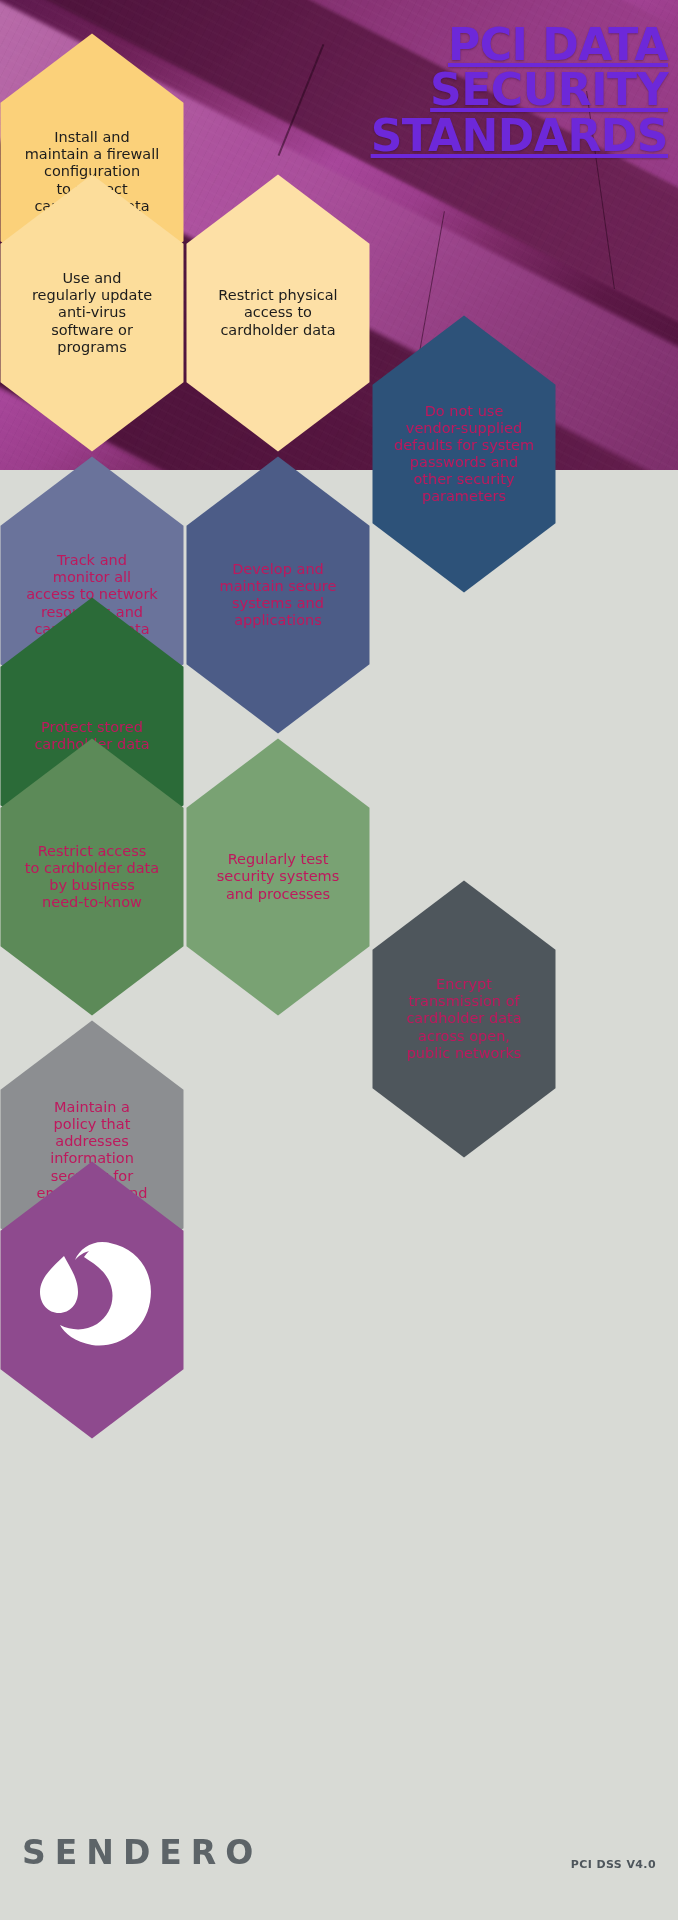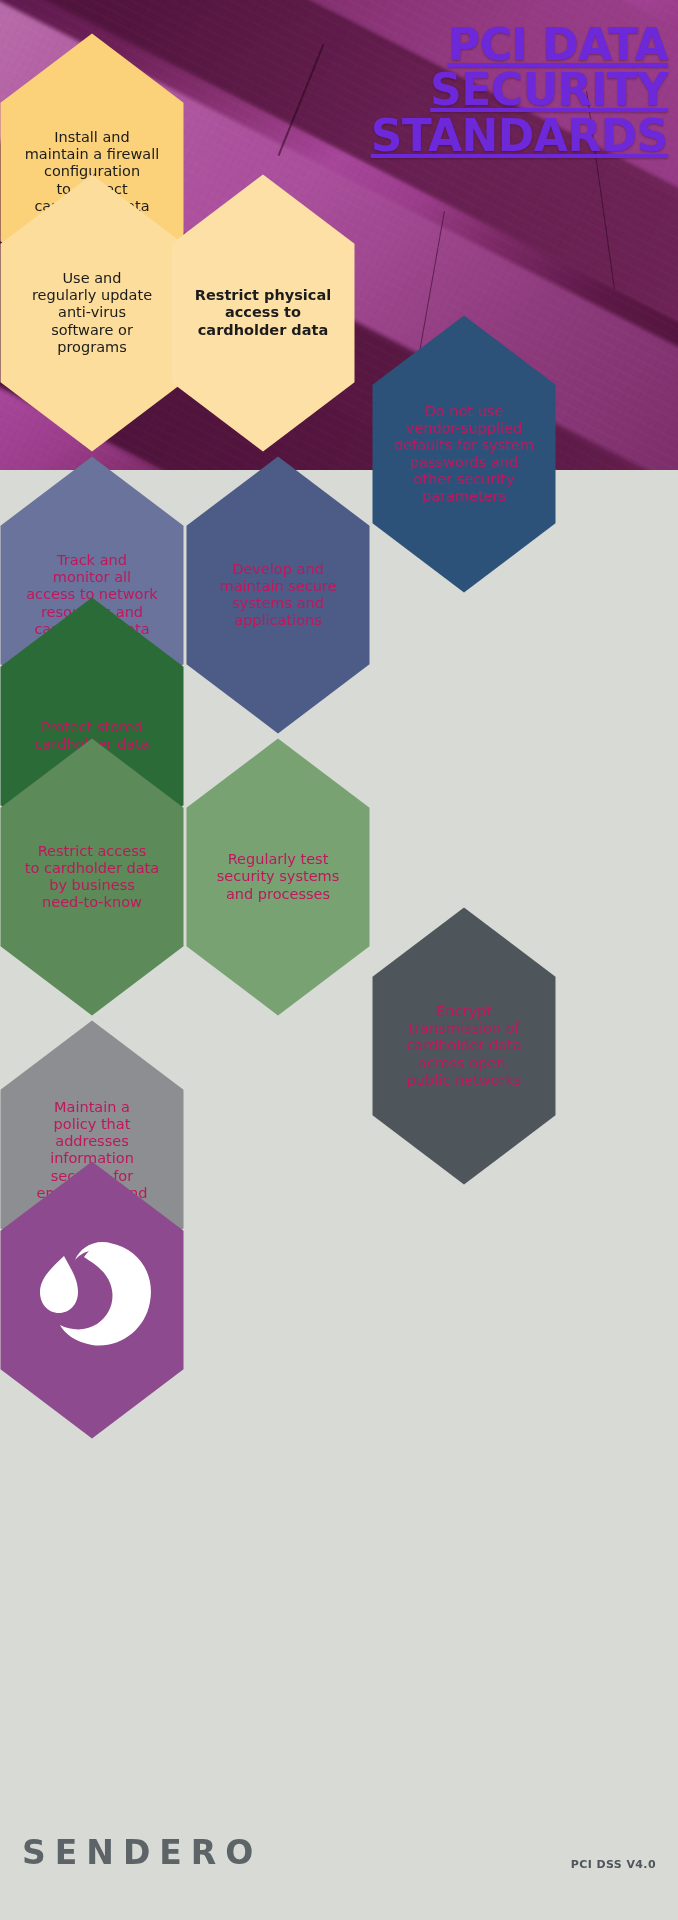--- a/index.html
+++ b/index.html
@@ -97,21 +97,21 @@
       <div class="hexwrap dark-text" style="left: -2px; top: 172px; width: 188px; height: 282px;">
         <svg width="188" height="282" viewBox="0 0 188 282">
           <path d="M 91.5 0 L 183 69.25 L 183 207.75 L 91.5 277 L 0 207.75 L 0 69.25 Z" transform="translate(2.5,2.5)" fill="#fcdd9b"></path>
         </svg>
         <div class="hextext">Use and
 regularly update
 anti-virus
 software or
 programs</div>
       </div>
-      <div class="hexwrap dark-text" style="left: 169px; top: 172px; width: 188px; height: 282px; font-weight: bold;">
+      <div class="hexwrap dark-text" style="left: 184px; top: 172px; width: 188px; height: 282px;">
         <svg width="188" height="282" viewBox="0 0 188 282">
           <path d="M 91.5 0 L 183 69.25 L 183 207.75 L 91.5 277 L 0 207.75 L 0 69.25 Z" transform="translate(2.5,2.5)" fill="#fde0a6"></path>
         </svg>
         <div class="hextext">Restrict physical
 access to
 cardholder data</div>
       </div>
       <div class="hexwrap light-text" style="left: 370px; top: 313px; width: 188px; height: 282px;">
         <svg width="188" height="282" viewBox="0 0 188 282">
           <path d="M 91.5 0 L 183 69.25 L 183 207.75 L 91.5 277 L 0 207.75 L 0 69.25 Z" transform="translate(2.5,2.5)" fill="#2d5279"></path>
@@ -159,21 +159,21 @@
 need-to-know</div>
       </div>
       <div class="hexwrap light-text" style="left: 184px; top: 736px; width: 188px; height: 282px;">
         <svg width="188" height="282" viewBox="0 0 188 282">
           <path d="M 91.5 0 L 183 69.25 L 183 207.75 L 91.5 277 L 0 207.75 L 0 69.25 Z" transform="translate(2.5,2.5)" fill="#79a273"></path>
         </svg>
         <div class="hextext">Regularly test
 security systems
 and processes</div>
       </div>
-      <div class="hexwrap light-text" style="left: 370px; top: 905px; width: 188px; height: 282px;">
+      <div class="hexwrap light-text" style="left: 370px; top: 878px; width: 188px; height: 282px;">
         <svg width="188" height="282" viewBox="0 0 188 282">
           <path d="M 91.5 0 L 183 69.25 L 183 207.75 L 91.5 277 L 0 207.75 L 0 69.25 Z" transform="translate(2.5,2.5)" fill="#4e565c"></path>
         </svg>
         <div class="hextext">Encrypt
 transmission of
 cardholder data
 across open,
 public networks</div>
       </div>
       <div class="hexwrap light-text" style="left: -2px; top: 1018px; width: 188px; height: 282px;">

